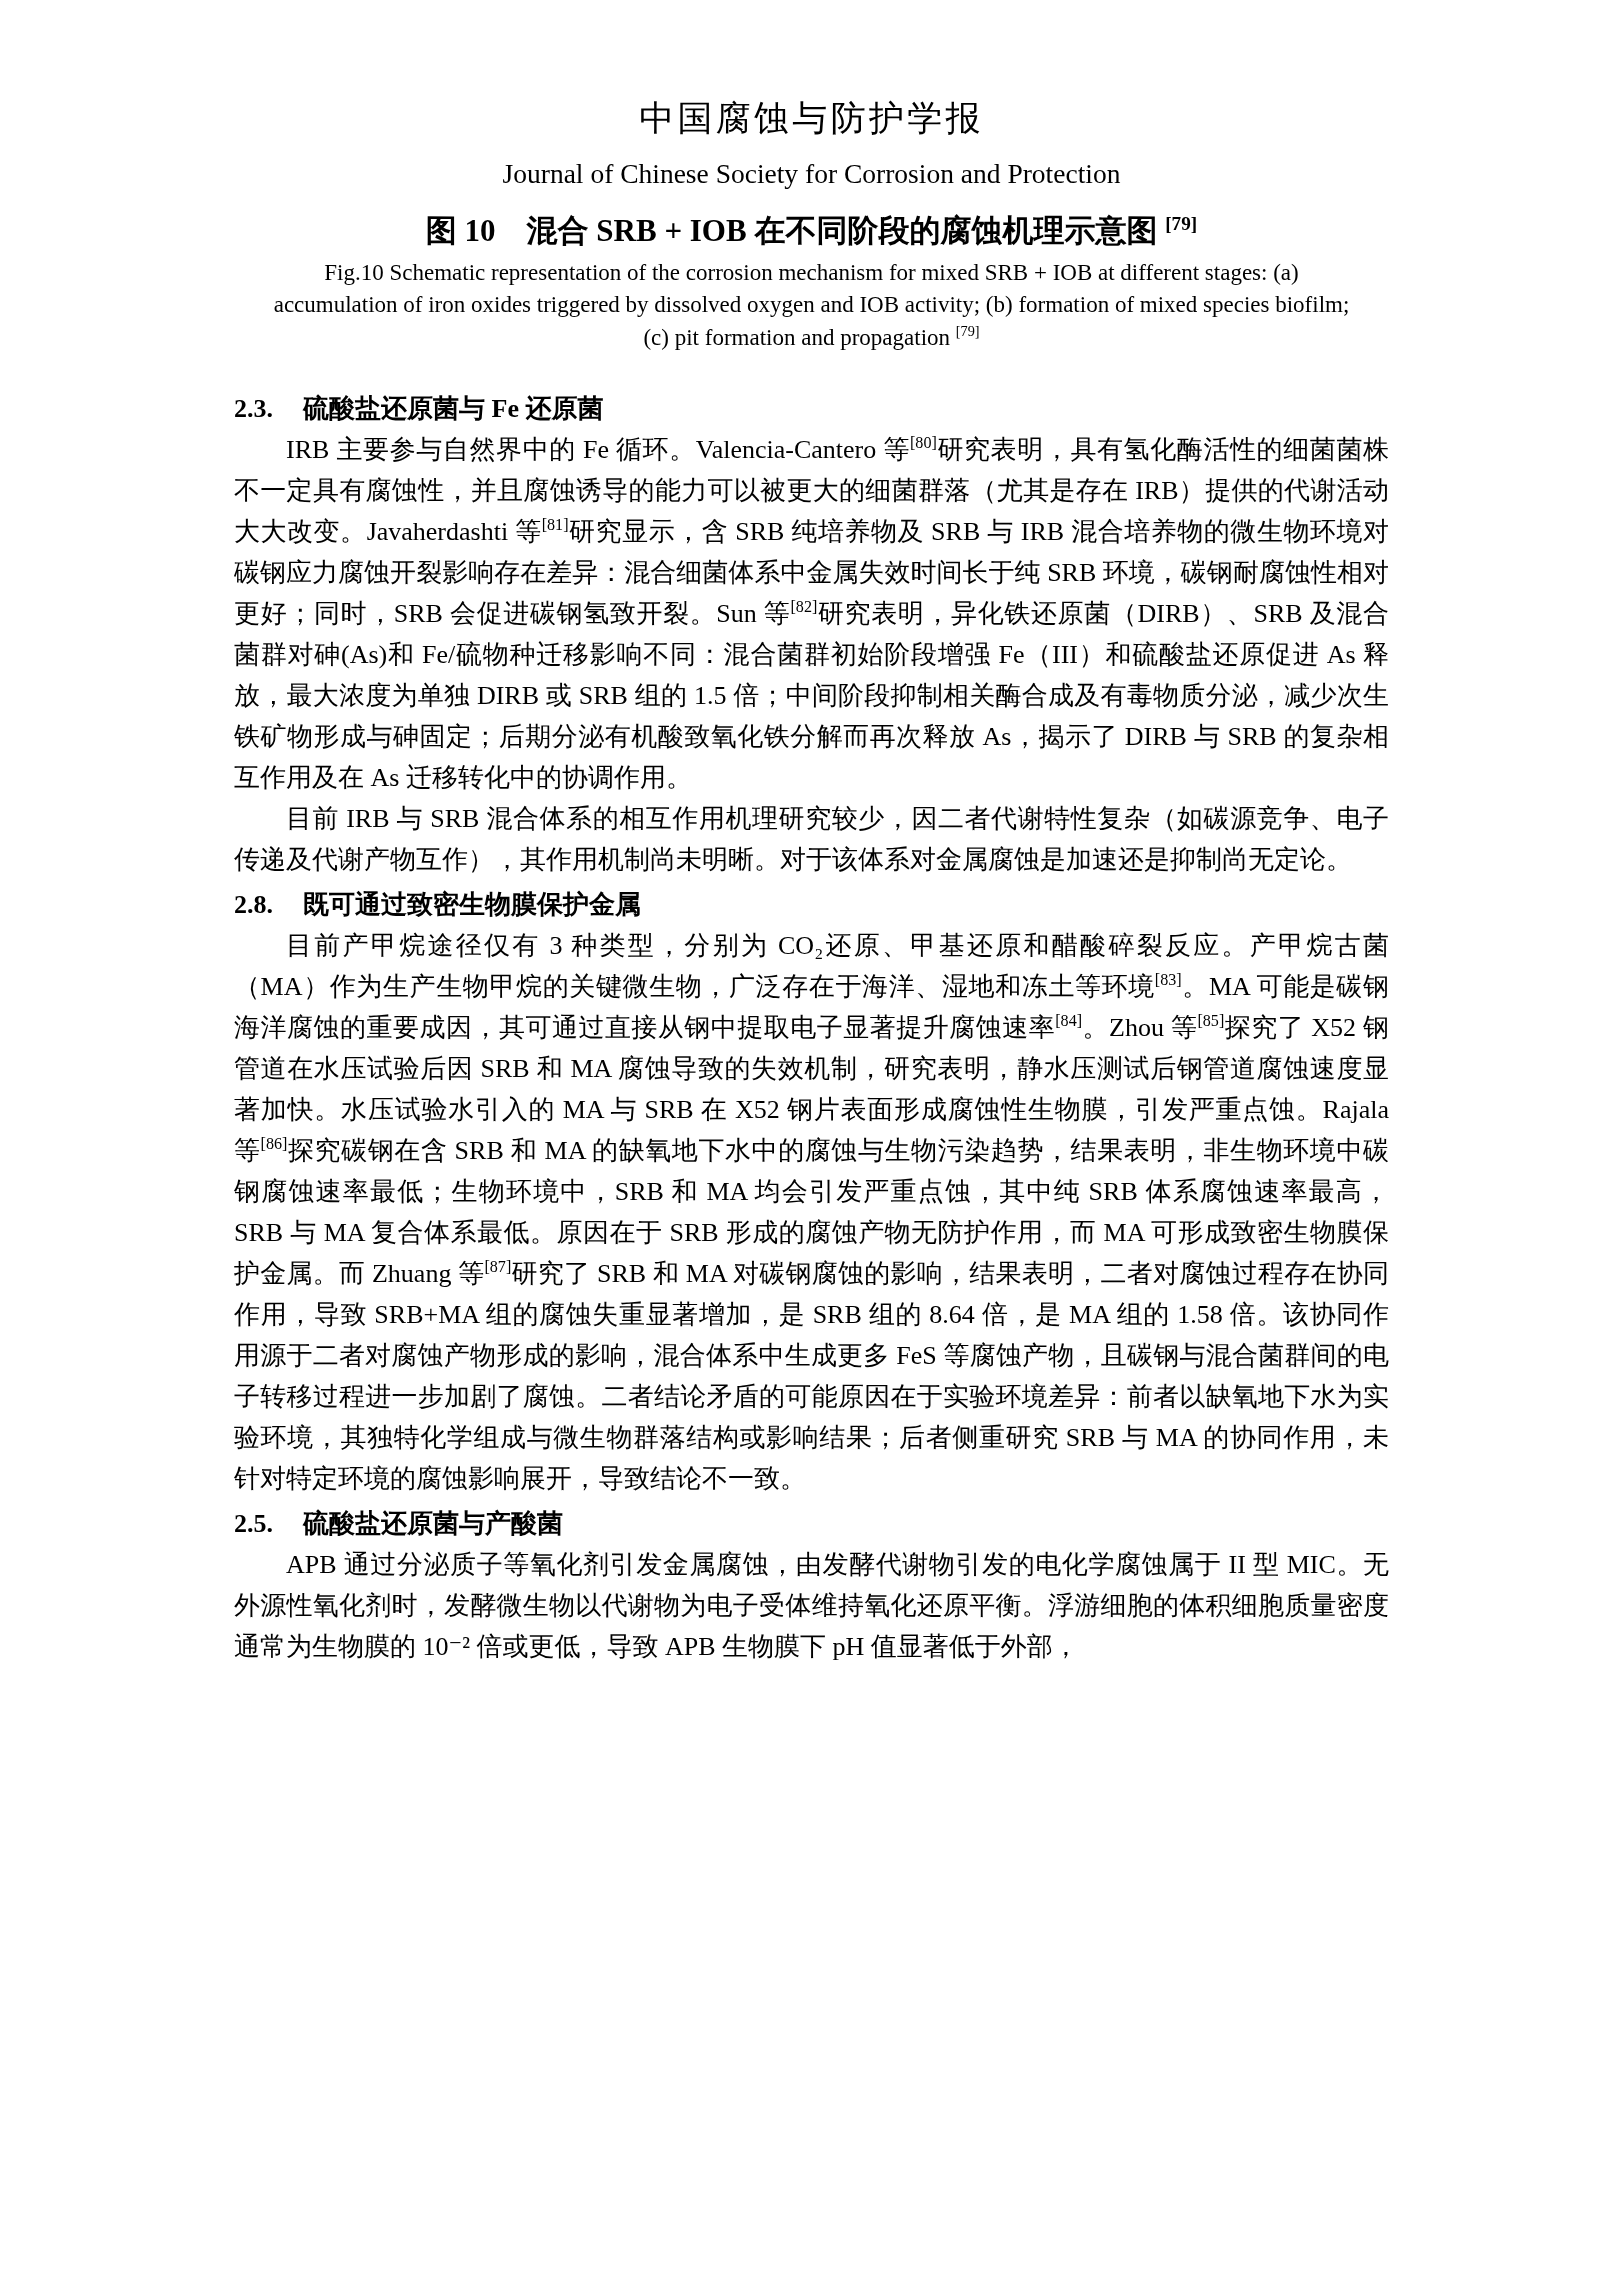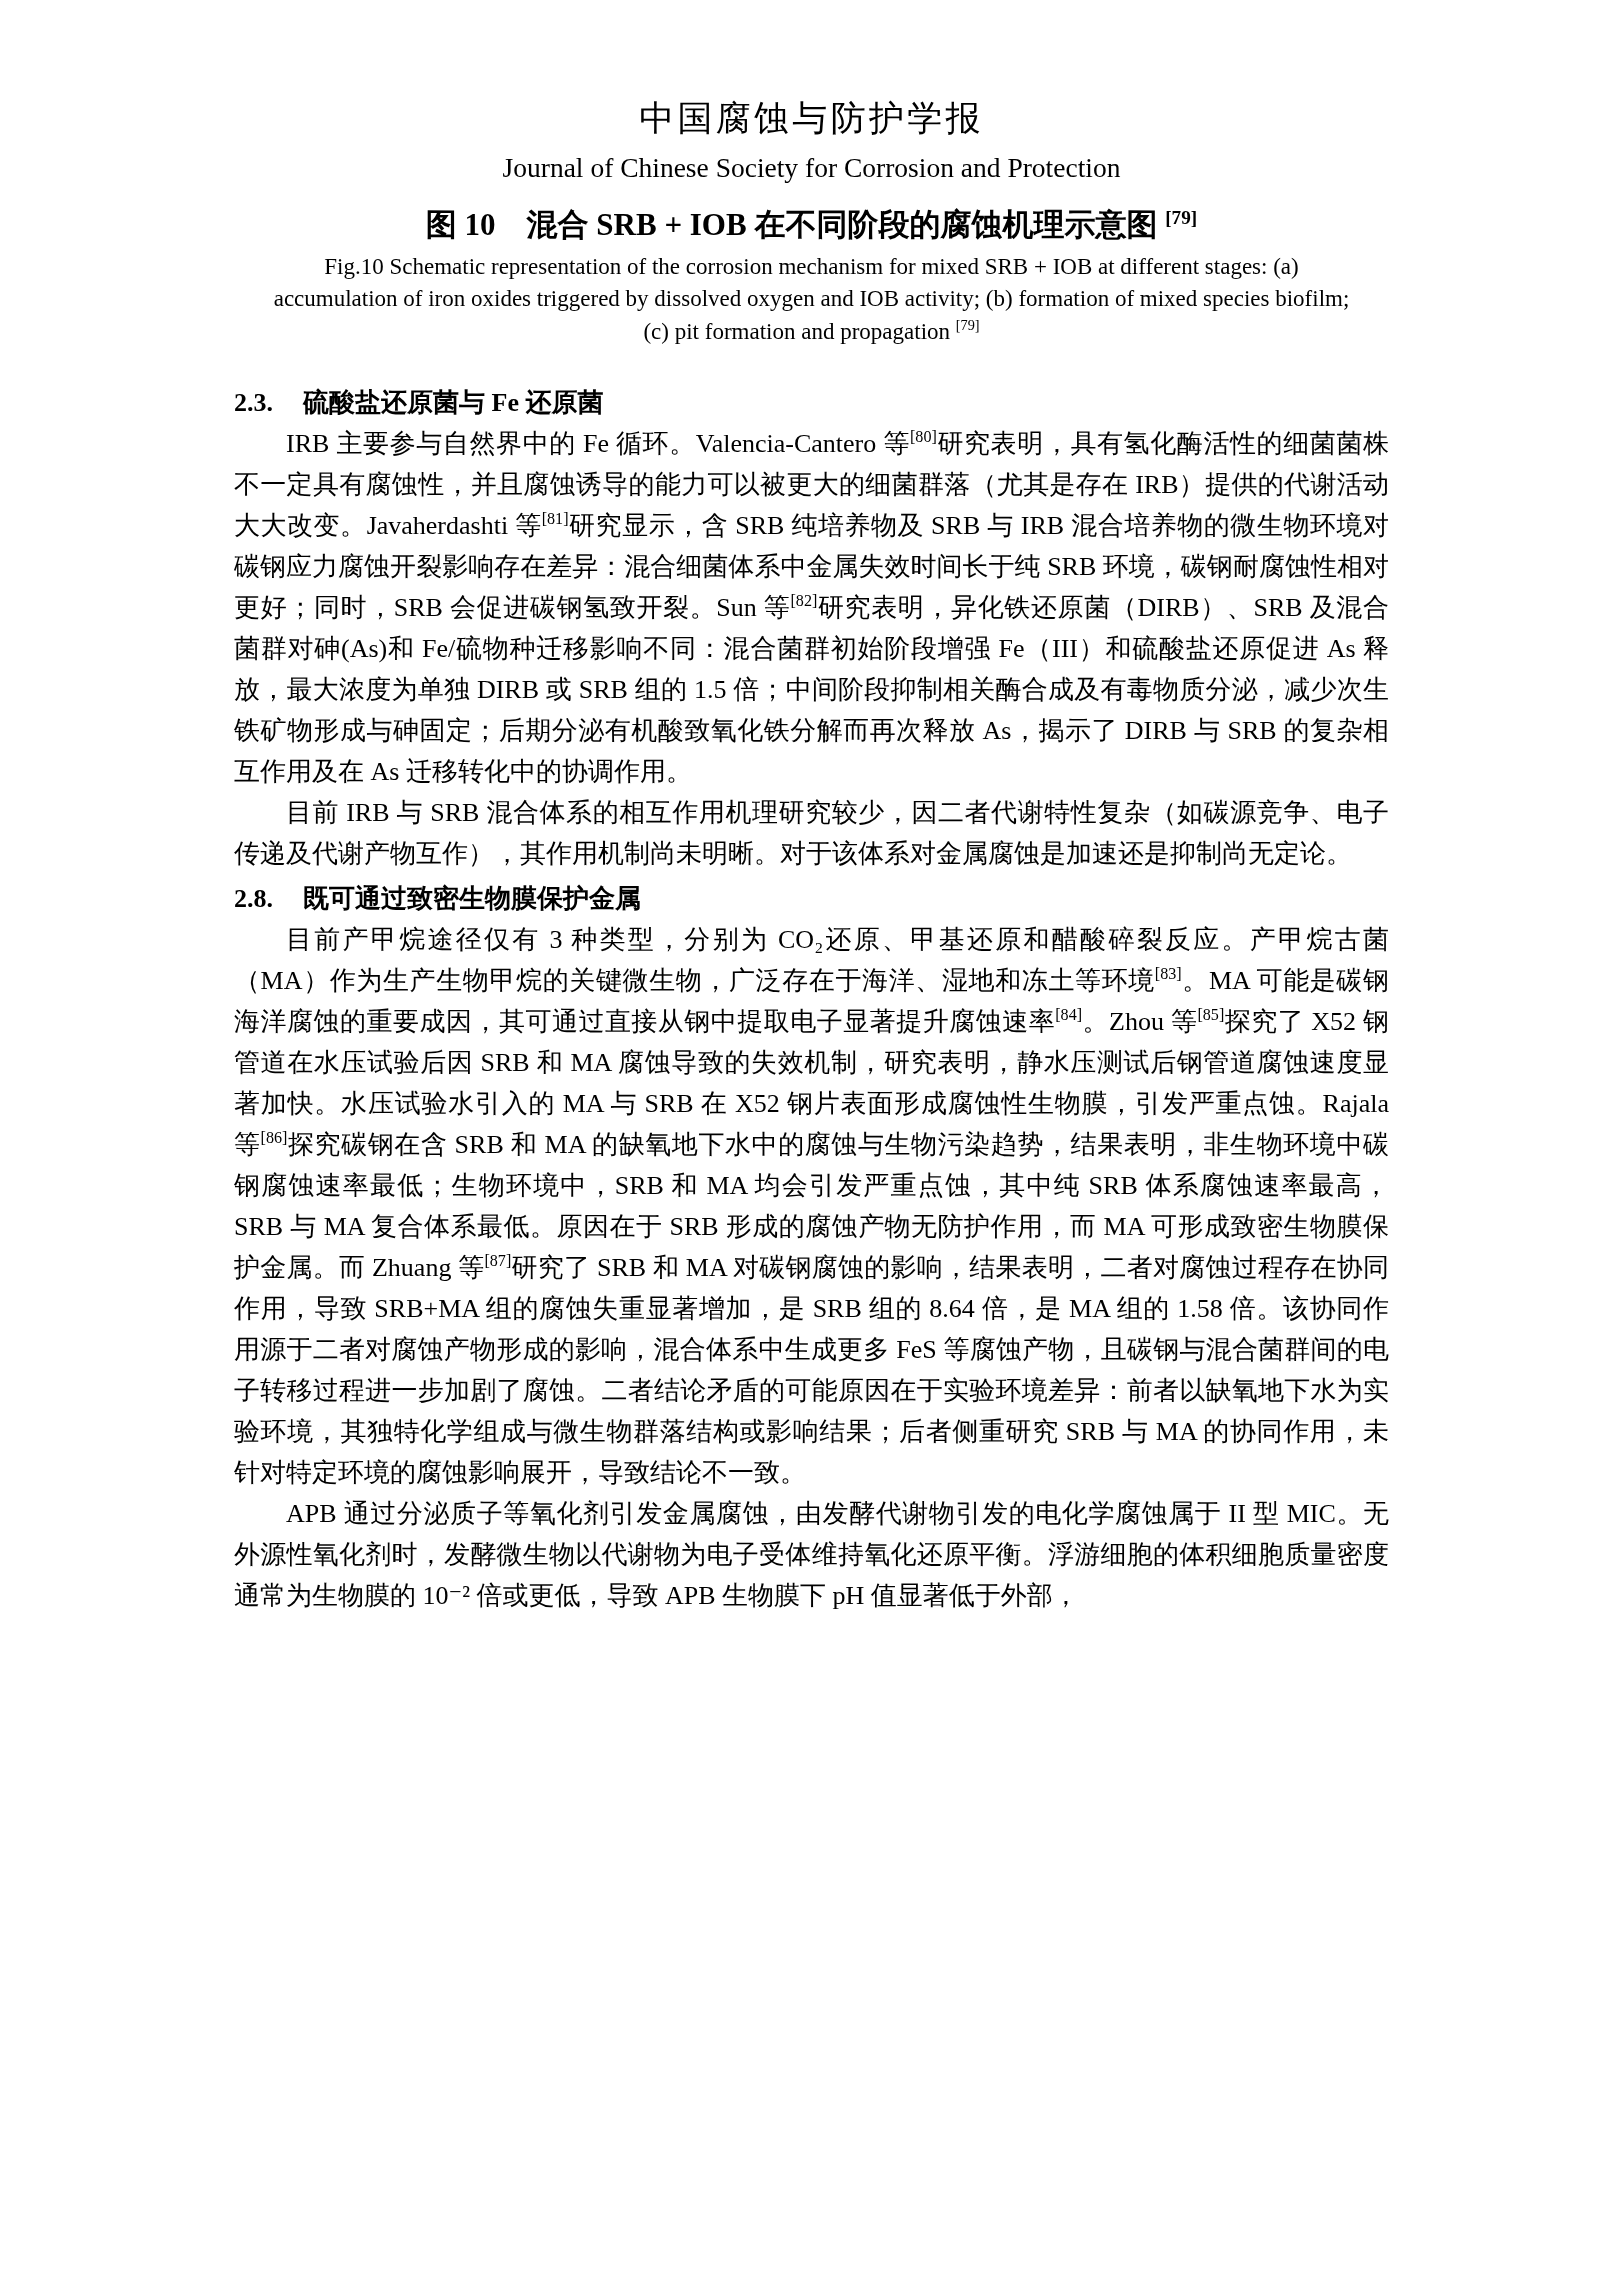--- a/index.html
+++ b/index.html
@@ -23,21 +23,21 @@
     text-align: center;
     font-size: 35px;
     font-weight: 400;
     letter-spacing: 3.3px;
     line-height: 1.2;
   }
   .journal-en {
     text-align: center;
     font-size: 27.5px;
     font-weight: 400;
-    margin-top: 11px;
+    margin-top: 17px;
     line-height: 1.25;
   }
   .fig-zh {
     text-align: center;
     font-size: 31px;
     font-weight: 700;
     margin-top: 18.3px;
     line-height: 1.35;
   }
   .fig-en {
@@ -100,19 +100,23 @@
 
       <section>
         <h3 class="sec-heading">
           <span class="sec-num">2.8.</span>
           <span class="sec-title">既可通过致密生物膜保护金属</span>
         </h3>
         <p class="body-para">目前产甲烷途径仅有 3 种类型，分别为 CO₂还原、甲基还原和醋酸碎裂反应。产甲烷古菌（MA）作为生产生物甲烷的关键微生物，广泛存在于海洋、湿地和冻土等环境<sup class="ref">[83]</sup>。MA 可能是碳钢海洋腐蚀的重要成因，其可通过直接从钢中提取电子显著提升腐蚀速率<sup class="ref">[84]</sup>。Zhou 等<sup class="ref">[85]</sup>探究了 X52 钢管道在水压试验后因 SRB 和 MA 腐蚀导致的失效机制，研究表明，静水压测试后钢管道腐蚀速度显著加快。水压试验水引入的 MA 与 SRB 在 X52 钢片表面形成腐蚀性生物膜，引发严重点蚀。Rajala 等<sup class="ref">[86]</sup>探究碳钢在含 SRB 和 MA 的缺氧地下水中的腐蚀与生物污染趋势，结果表明，非生物环境中碳钢腐蚀速率最低；生物环境中，SRB 和 MA 均会引发严重点蚀，其中纯 SRB 体系腐蚀速率最高，SRB 与 MA 复合体系最低。原因在于 SRB 形成的腐蚀产物无防护作用，而 MA 可形成致密生物膜保护金属。而 Zhuang 等<sup class="ref">[87]</sup>研究了 SRB 和 MA 对碳钢腐蚀的影响，结果表明，二者对腐蚀过程存在协同作用，导致 SRB+MA 组的腐蚀失重显著增加，是 SRB 组的 8.64 倍，是 MA 组的 1.58 倍。该协同作用源于二者对腐蚀产物形成的影响，混合体系中生成更多 FeS 等腐蚀产物，且碳钢与混合菌群间的电子转移过程进一步加剧了腐蚀。二者结论矛盾的可能原因在于实验环境差异：前者以缺氧地下水为实验环境，其独特化学组成与微生物群落结构或影响结果；后者侧重研究 SRB 与 MA 的协同作用，未针对特定环境的腐蚀影响展开，导致结论不一致。</p>
       </section>
 
       <section>
+        <h3 class="sec-heading">
+          <span class="sec-num">2.5.</span>
+          <span class="sec-title">硫酸盐还原菌与产酸菌</span>
+        </h3>
         <p class="body-para">APB 通过分泌质子等氧化剂引发金属腐蚀，由发酵代谢物引发的电化学腐蚀属于 II 型 MIC。无外源性氧化剂时，发酵微生物以代谢物为电子受体维持氧化还原平衡。浮游细胞的体积细胞质量密度通常为生物膜的 10⁻² 倍或更低，导致 APB 生物膜下 pH 值显著低于外部，</p>
       </section>
 
     </main>
   </div>
 </div>
 
 
 </body></html>

